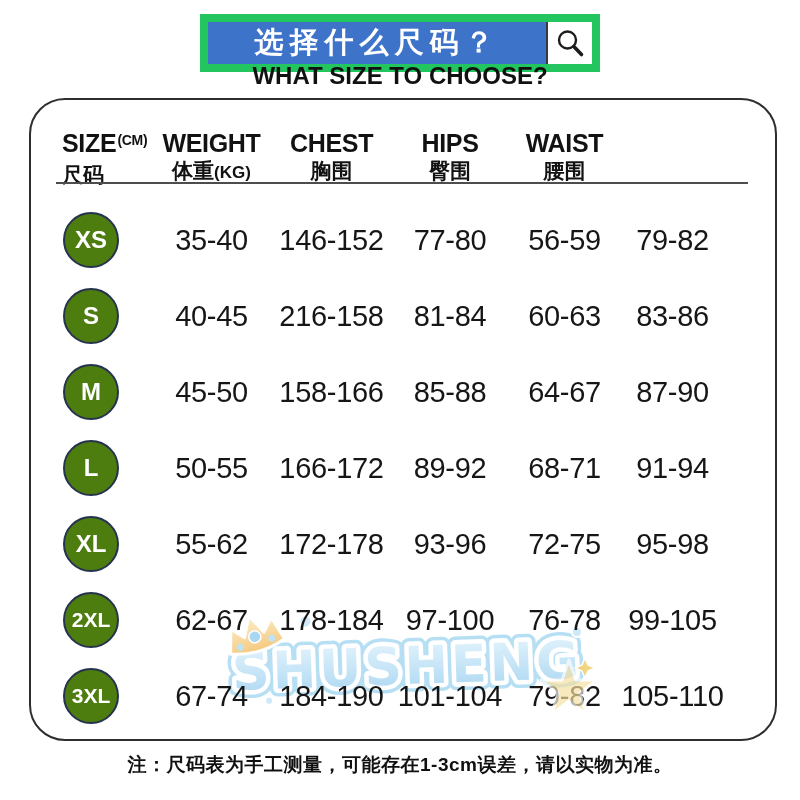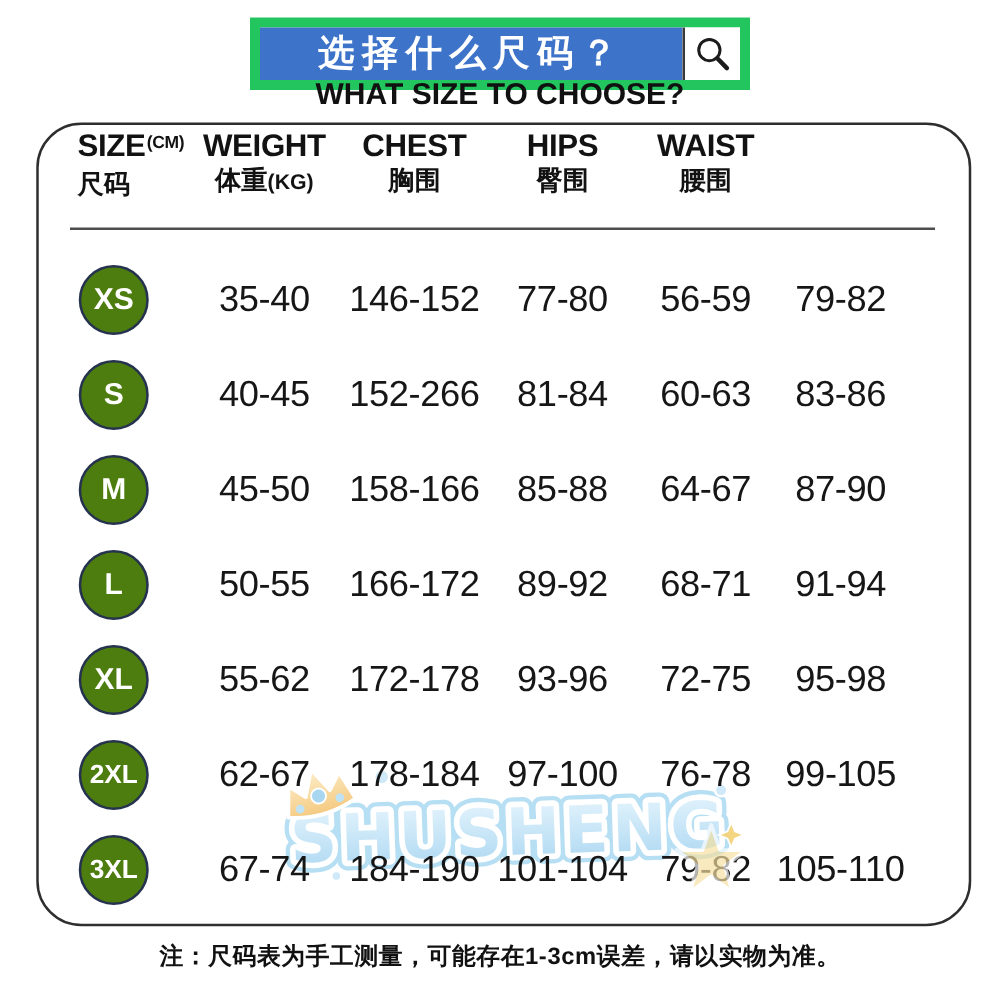--- a/index.html
+++ b/index.html
@@ -33,21 +33,21 @@
   
   .table-card{
     position:absolute;top:98px;left:29px;width:748px;height:643px;
     border:2px solid #2e2e2e;border-radius:36px;box-sizing:border-box;z-index:2;
   }
   .thead,.row{
     display:grid;grid-template-columns:120px 121px 119px 118px 111px 105px;
     padding-right:50px;box-sizing:border-box;
   }
   .thead{position:absolute;top:0;left:0;right:0;height:82px;}
-  .th{display:flex;flex-direction:column;align-items:center;padding-top:4px;}
+  .th{display:flex;flex-direction:column;align-items:center;padding-top:30px;}
   .th.first{align-items:flex-start;padding-left:31px;}
   .th-en{font-size:25px;font-weight:700;letter-spacing:-0.3px;line-height:27px;white-space:nowrap;color:#121212;}
   .th-cn{font-size:21px;font-weight:700;line-height:28px;white-space:nowrap;color:#121212;}
   .unit-sup{font-size:14px;font-weight:700;position:relative;top:-7px;margin-left:1px;}
   .unit-inline{font-size:17px;font-weight:700;}
   .divider{position:absolute;top:82px;left:25px;width:692px;border-top:2px solid #4d4d4d;}
   .rows{position:absolute;top:102px;left:0;right:0;}
   .row{height:76px;align-items:center;}
   .cell{display:flex;align-items:center;justify-content:center;}
   .num{font-size:29px;font-weight:500;letter-spacing:-0.3px;white-space:nowrap;color:#161616;}
@@ -146,21 +146,21 @@
       <div class="cell num">79-82</div>
     </div>
 
     <div class="row">
       <div class="cell">
           <div class="size-circle">
             <span class="size-label">S</span>
           </div>
         </div>
       <div class="cell num">40-45</div>
-      <div class="cell num">152-266</div>
+      <div class="cell num">216-158</div>
       <div class="cell num">81-84</div>
       <div class="cell num">60-63</div>
       <div class="cell num">83-86</div>
     </div>
 
     <div class="row">
       <div class="cell">
           <div class="size-circle">
             <span class="size-label">M</span>
           </div>

